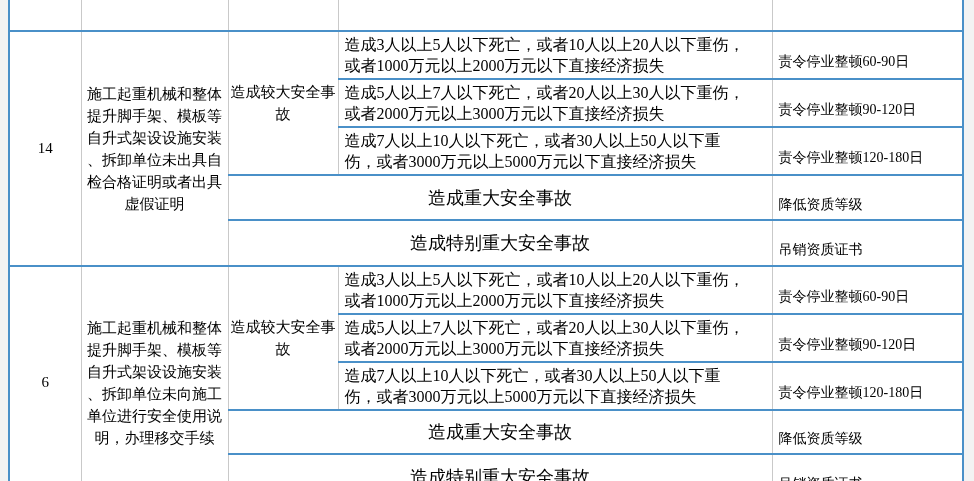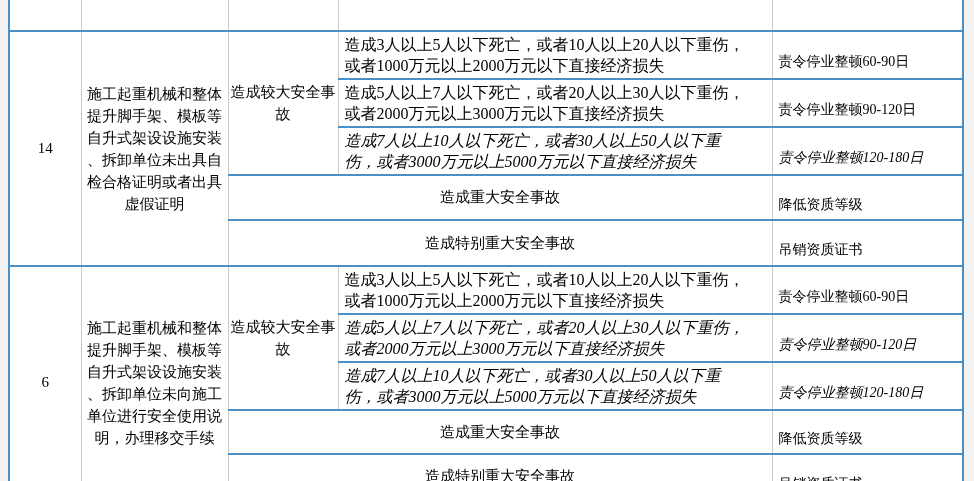--- a/index.html
+++ b/index.html
@@ -50,29 +50,29 @@
     padding:2px 2px;
   }
   .det{
     text-align:left;
     font-size:16px;
     line-height:21px;
     padding:2px 24px 2px 6px;
   }
   .merged{
     text-align:center;
-    font-size:15px;
+    font-size:18px;
     padding:2px 4px;
   }
   .pen{
     text-align:left;
     font-size:14px;
     padding:16px 4px 2px 6px;
   }
-  tr.h43{height:43px;} tr.h46{height:46px;} tr.h47{height:47px;font-style:italic;}
+  tr.h43{height:43px;} tr.h46{height:46px;} tr.h47{height:47px;}
   tr.h45{height:45px;} tr.h48{height:48px;} tr.h44{height:44px;}
 </style>
 </head>
 <body>
 
 <div class="table-wrap">
   <table class="penalty">
     <colgroup>
       <col style="width:72px">
       <col style="width:147px">

